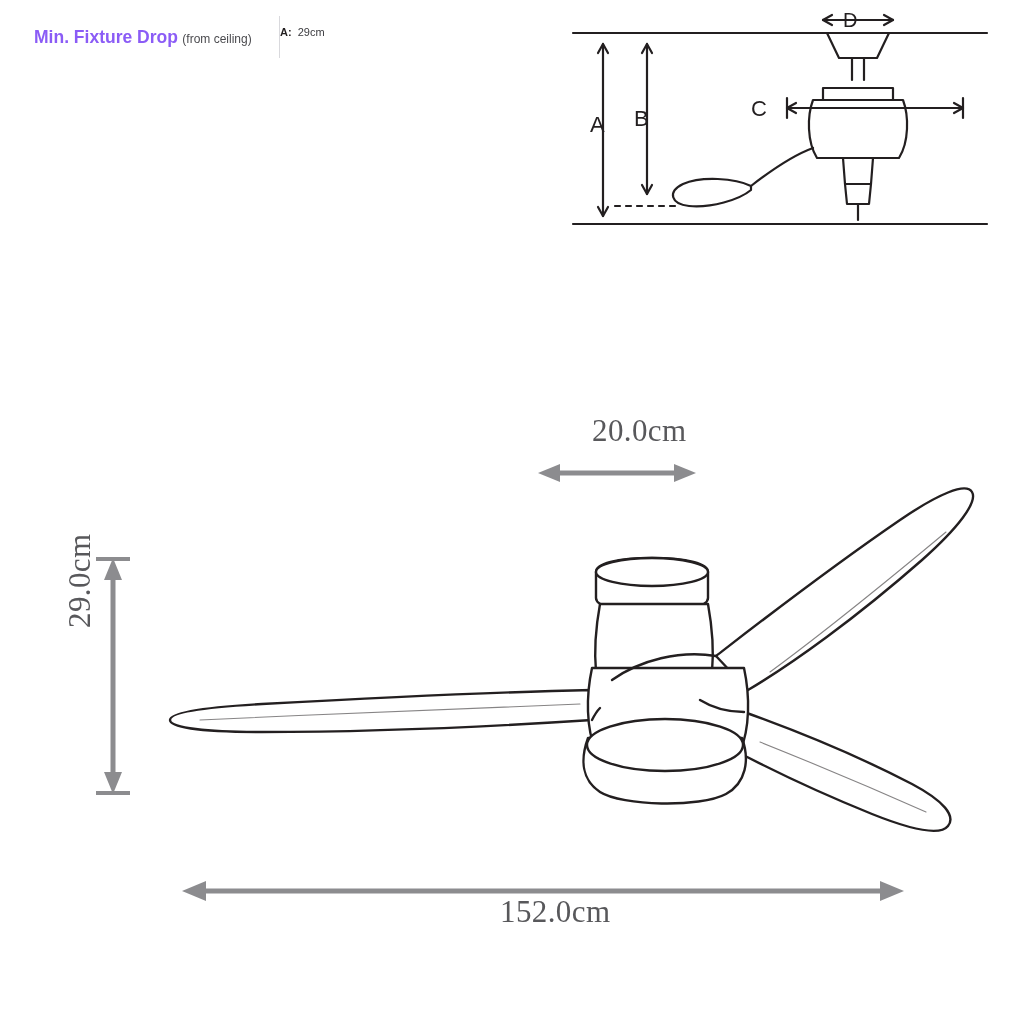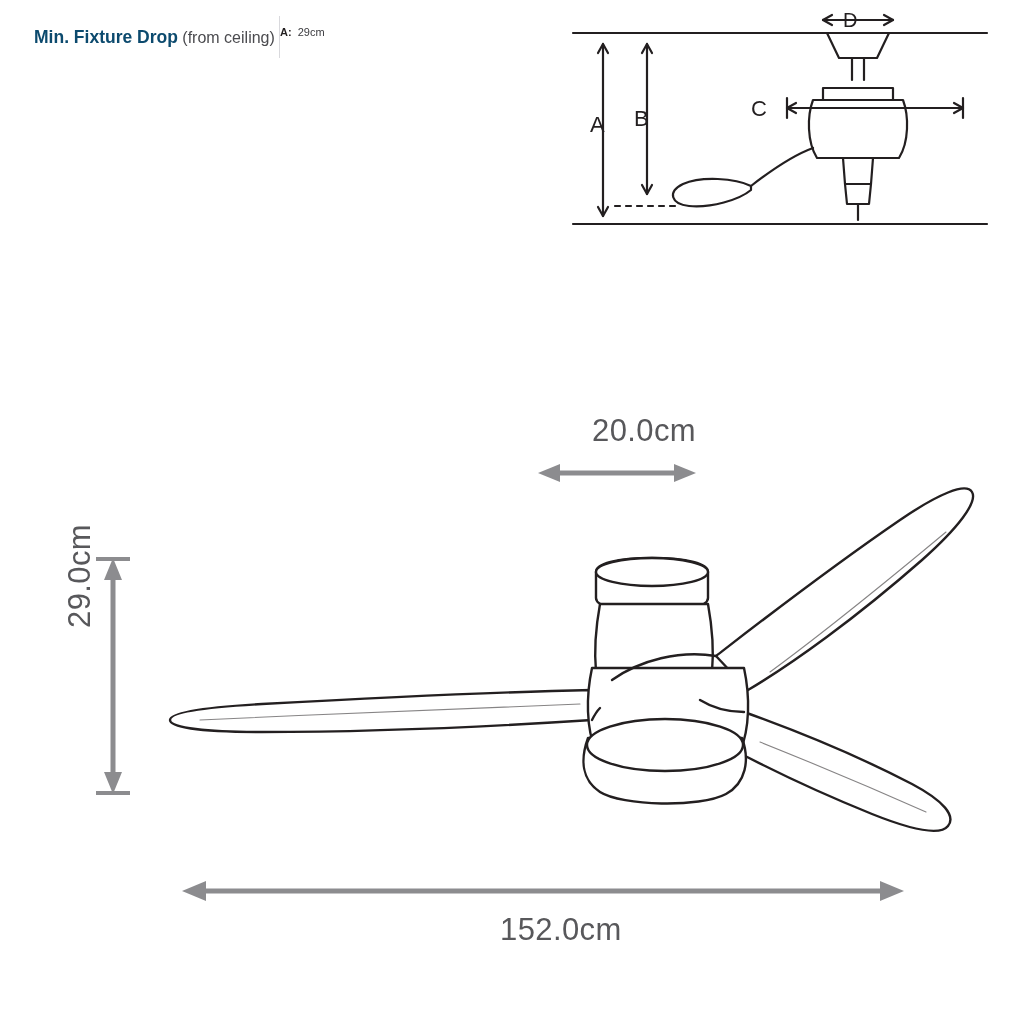--- a/index.html
+++ b/index.html
@@ -36,25 +36,25 @@
   }
   .spec-label {
     width: 245px;
     padding-right: 12px;
     border-right: 1px solid #d9d9dd;
     line-height: 1.28;
   }
   .spec-label .main {
     font-weight: bold;
     font-size: 17.5px;
-    color: #0c4a6e;
+    color: #8b5cf6;
   }
   .spec-label .sub {
     font-weight: normal;
-    font-size: 16px;
+    font-size: 12px;
     color: #4b4b4f;
   }
   .spec-value {
     padding-left: 18px;
     font-size: 11px;
     color: #3a3a3e;
     white-space: nowrap;
   }
   .spec-value .key {
     font-weight: bold;
@@ -71,20 +71,21 @@
     height: 250px;
   }
 
   
   .fan-area {
     position: absolute;
     left: 0;
     top: 360px;
     width: 976px;
     height: 664px;
+    font-family: Liberation Serif, serif;
   }
 
   .dim-label {
     position: absolute;
     font-size: 31px;
     color: #58585b;
     letter-spacing: 0.4px;
     white-space: nowrap;
   }
   #label-width-top {
@@ -92,21 +93,21 @@
     top: 53px;
   }
   #label-height {
     left: 62px;
     top: 268px;
     transform: rotate(-90deg);
     transform-origin: left top;
   }
   #label-width-bottom {
     left: 500px;
-    top: 552px;
+    top: 534px;
   }
 </style>
 </head>
 <body>
 
 <table class="spec-table">
   <tbody>
     <tr>
       <td class="spec-label">
         <span class="main">Min. Fixture Drop</span>

